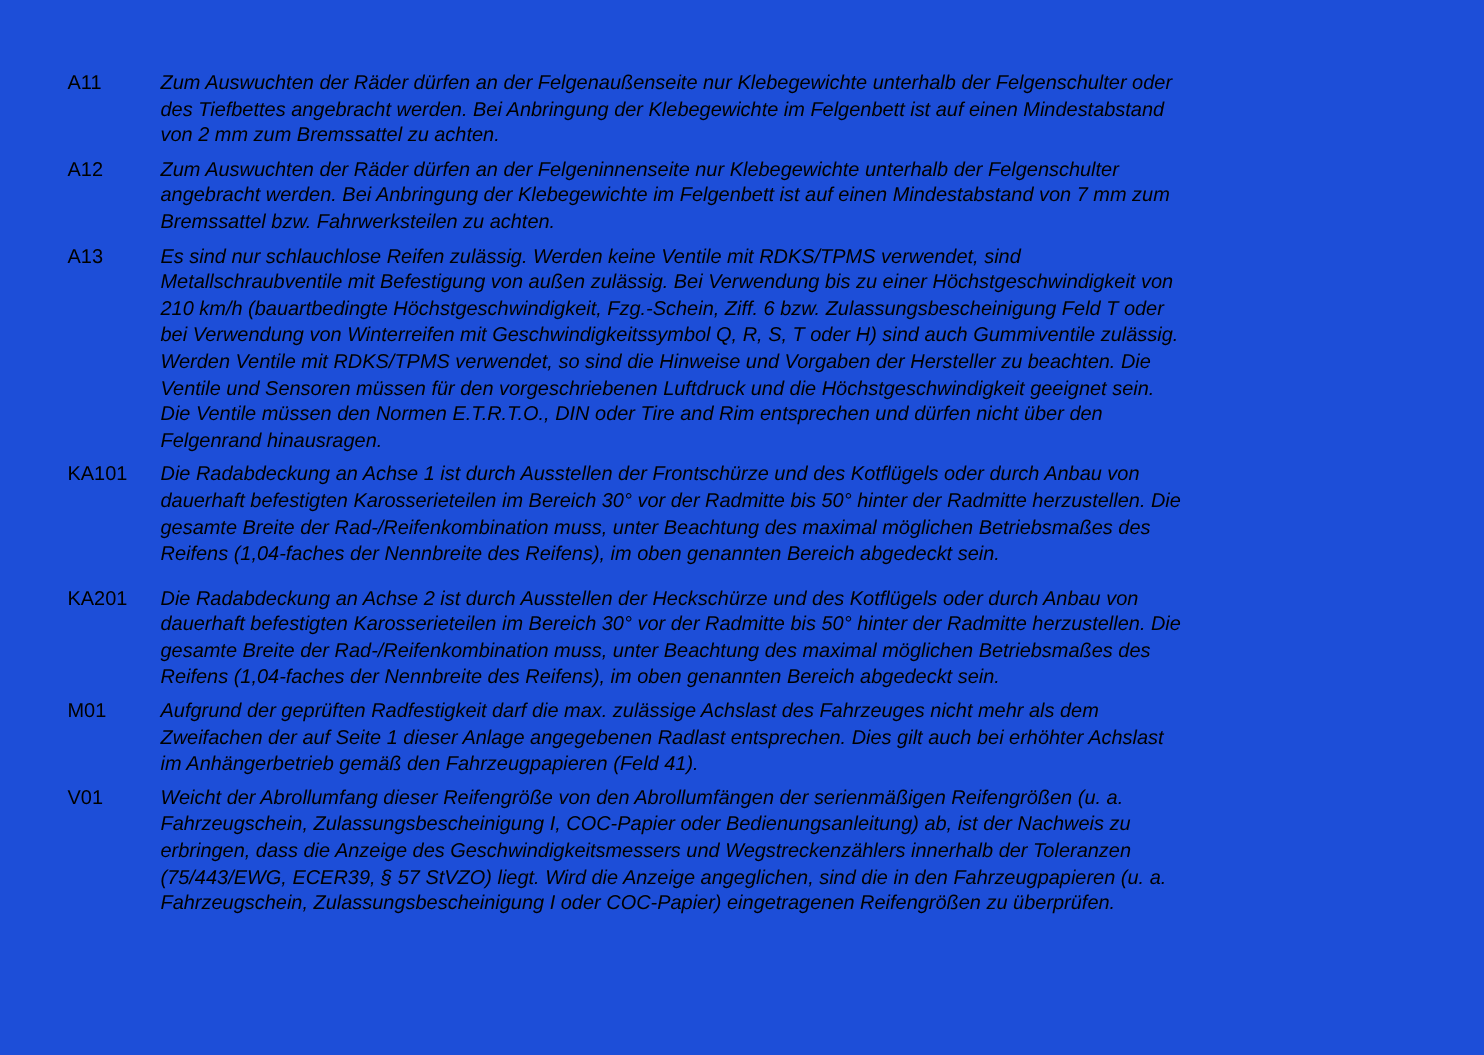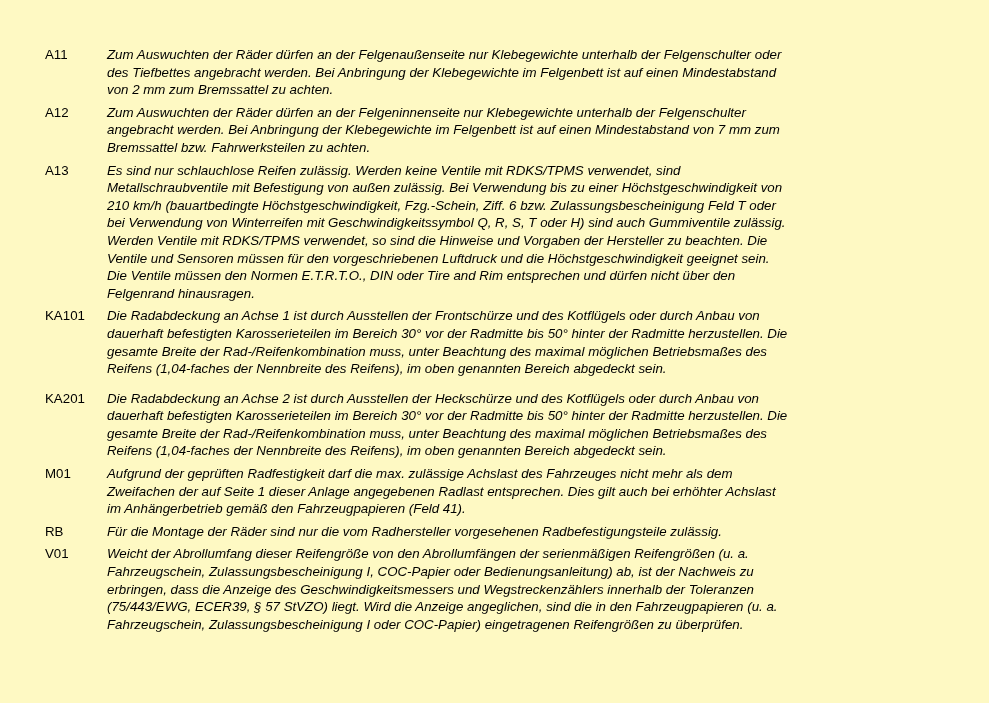--- a/index.html
+++ b/index.html
@@ -12,21 +12,21 @@
     height: 703px;
     overflow: hidden;
     font-family: "Liberation Sans", "DejaVu Sans", sans-serif;
     color: #000000;
   }
   .page {
     box-sizing: border-box;
     width: 989px;
     height: 703px;
     padding: 46px 20px 0 45px;
-    background: #fef9c3;
+    background: #1d4ed8;
   }
   .notice-item {
     display: flex;
     align-items: flex-start;
     margin-bottom: 5px;
   }
   .notice-item.gap-before {
     margin-top: 12px;
   }
   .notice-code {
@@ -91,24 +91,20 @@
   </div>
 
   <div class="notice-item">
     <div class="notice-code">M01</div>
     <div class="notice-text">Aufgrund der geprüften Radfestigkeit darf die max. zulässige Achslast des Fahrzeuges nicht mehr als dem
 Zweifachen der auf Seite 1 dieser Anlage angegebenen Radlast entsprechen. Dies gilt auch bei erhöhter Achslast
 im Anhängerbetrieb gemäß den Fahrzeugpapieren (Feld 41).</div>
   </div>
 
 
-  <div class="notice-item">
-    <div class="notice-code">RB</div>
-    <div class="notice-text">Für die Montage der Räder sind nur die vom Radhersteller vorgesehenen Radbefestigungsteile zulässig.</div>
-  </div>
 
   <div class="notice-item">
     <div class="notice-code">V01</div>
     <div class="notice-text">Weicht der Abrollumfang dieser Reifengröße von den Abrollumfängen der serienmäßigen Reifengrößen (u. a.
 Fahrzeugschein, Zulassungsbescheinigung I, COC-Papier oder Bedienungsanleitung) ab, ist der Nachweis zu
 erbringen, dass die Anzeige des Geschwindigkeitsmessers und Wegstreckenzählers innerhalb der Toleranzen
 (75/443/EWG, ECER39, § 57 StVZO) liegt. Wird die Anzeige angeglichen, sind die in den Fahrzeugpapieren (u. a.
 Fahrzeugschein, Zulassungsbescheinigung I oder COC-Papier) eingetragenen Reifengrößen zu überprüfen.</div>
   </div>
 

